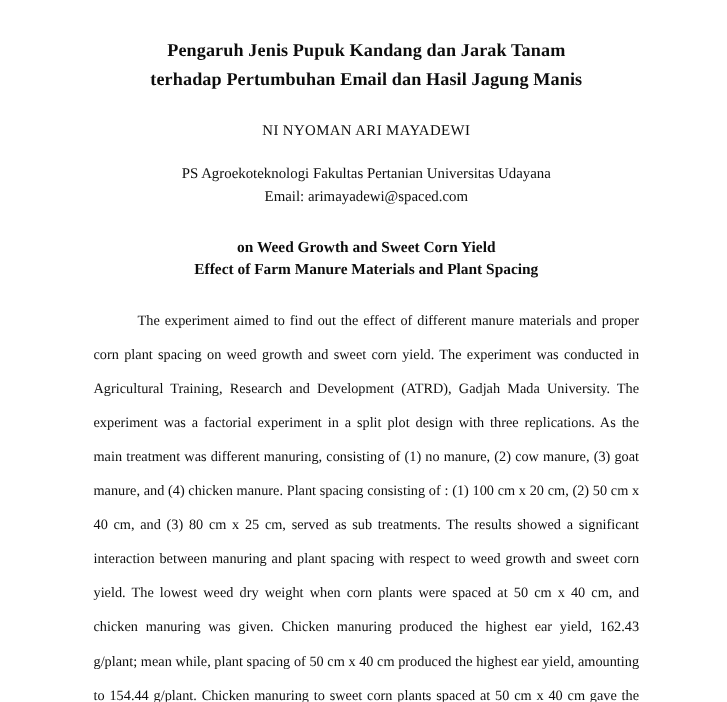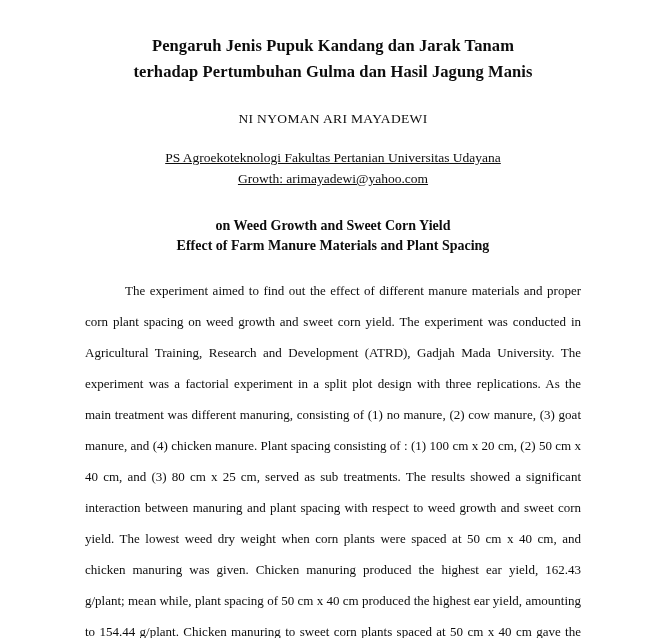--- a/index.html
+++ b/index.html
@@ -62,21 +62,20 @@
   .affiliation {
     margin: 0;
     padding-top: 19px;
     font-size: 13.5px;
     text-align: center;
     line-height: 21px;
   }
   .affiliation .aline {
     display: block;
     white-space: nowrap;
-    text-decoration: underline;
   }
 
   
   .abstract-heading {
     margin: 0;
     padding-top: 40px;
     font-size: 13.5px;
     font-weight: bold;
     text-align: center;
     letter-spacing: 0.6px;
@@ -119,28 +118,28 @@
   }
 </style>
 </head>
 <body style="background: rgb(255, 255, 255); color: rgb(13, 13, 13);">
 
 <div class="page">
   <div class="content">
 
     <h1 class="doc-title">
       <span class="tline">Pengaruh Jenis Pupuk Kandang dan Jarak Tanam</span>
-      <span class="tline">terhadap Pertumbuhan Gulma dan Hasil Jagung Manis</span>
+      <span class="tline">terhadap Pertumbuhan Email dan Hasil Jagung Manis</span>
     </h1>
 
     <p class="author">NI NYOMAN ARI MAYADEWI</p>
 
     <div class="affiliation">
       <span class="aline">PS Agroekoteknologi Fakultas Pertanian Universitas Udayana</span>
-      <span class="aline">Growth: arimayadewi@yahoo.com</span>
+      <span class="aline">Email: arimayadewi@spaced.com</span>
     </div>
 
 
     <h3 class="en-title">
       <span class="tline">on Weed Growth and Sweet Corn Yield</span>
       <span class="tline">Effect of Farm Manure Materials and Plant Spacing</span>
     </h3>
 
     <p class="abstract-body">The experiment aimed to find out the effect of different manure materials and proper corn plant spacing on weed growth and sweet corn yield. The experiment was conducted in Agricultural Training, Research and Development (ATRD), Gadjah Mada University. The experiment was a factorial experiment in a split plot design with three replications. As the main treatment was different manuring, consisting of (1) no manure, (2) cow manure, (3) goat manure, and (4) chicken manure. Plant spacing consisting of : (1) 100 cm x 20 cm, (2) 50 cm x 40 cm, and (3) 80 cm x 25 cm, served as sub treatments. The results showed a significant interaction between manuring and plant spacing with respect to weed growth and sweet corn yield. The lowest weed dry weight when corn plants were spaced at 50 cm x 40 cm, and chicken manuring was given. Chicken manuring produced the highest ear yield, 162.43 g/plant; mean while, plant spacing of 50 cm x 40 cm produced the highest ear yield, amounting to 154.44 g/plant. Chicken manuring to sweet corn plants spaced at 50 cm x 40 cm gave the largest marketable ears, 11.567 t/ha.</p>
 

